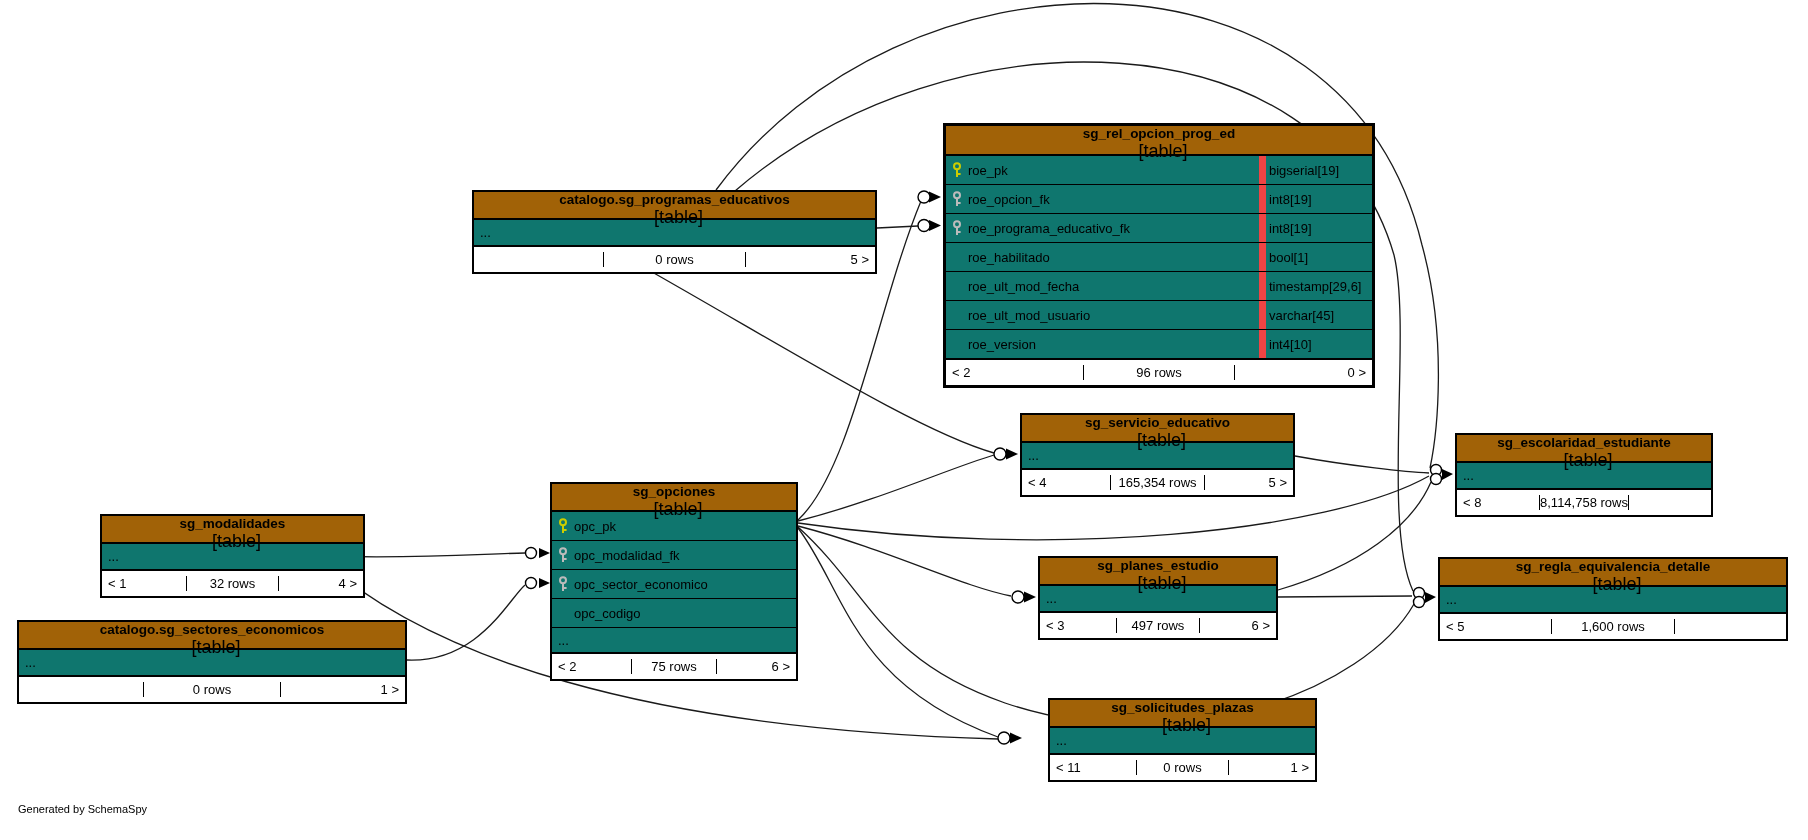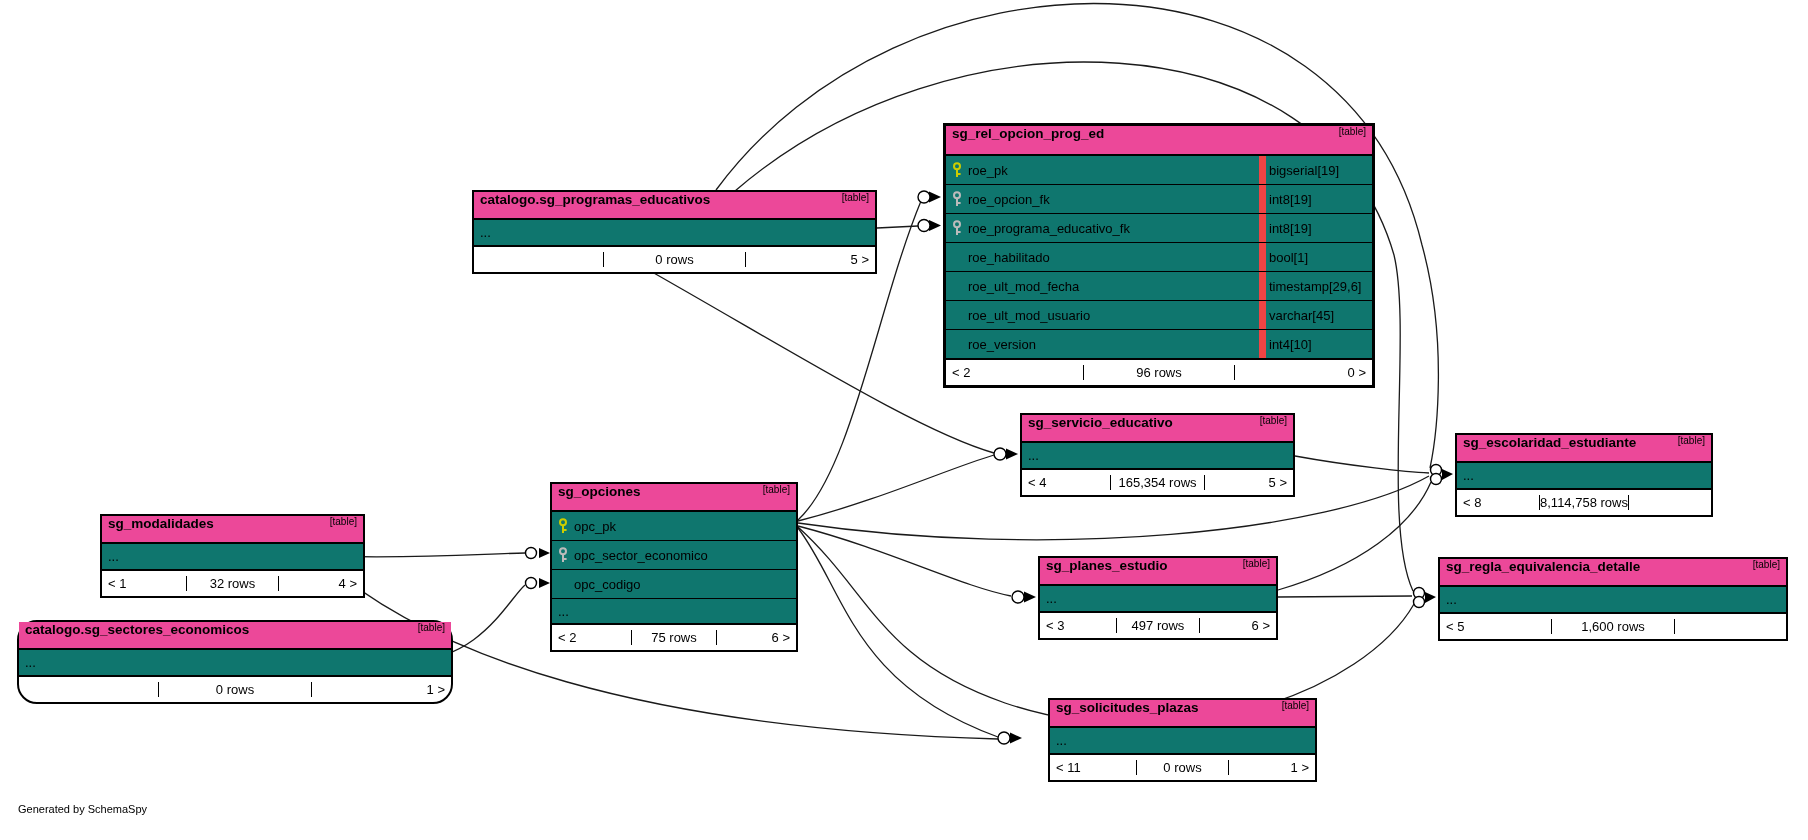--- a/index.html
+++ b/index.html
@@ -5,25 +5,25 @@
   html,body{margin:0;padding:0;background:#fff;}
   #canvas{position:relative;width:1808px;height:840px;background:#ffffff;overflow:hidden;
           font-family:"Liberation Sans",sans-serif;color:#000;}
   svg.edges{position:absolute;left:0;top:0;z-index:0;}
   svg.edges path, svg.edges line{fill:none;stroke:#1a1a1a;stroke-width:1.3;}
   svg.edges circle{fill:#ffffff;stroke:#000;stroke-width:1.4;}
   svg.edges polygon{fill:#000;stroke:none;}
 
   .tbl{position:absolute;z-index:1;background:#fff;border:2px solid #000;box-sizing:border-box;font-size:13px;}
   .tbl.thick{border-width:3px;}
-  .thead{display:flex;justify-content:space-between;align-items:flex-start;background:#ec4899;
-         border-bottom:2px solid #000;height:28px;padding:0 6px;box-sizing:border-box;}
+  .thead{display:flex;justify-content:space-between;align-items:center;background:#a16207;
+         border-bottom:2px solid #000;height:28px;padding:0 6px;box-sizing:border-box;flex-direction:column;}
   .rel .thead{height:30px;}
   .tname{font-weight:bold;font-size:13.5px;white-space:nowrap;}
-  .ttag{font-size:10px;margin-left:8px;white-space:nowrap;}
+  .ttag{font-size:18px;margin-left:8px;white-space:nowrap;}
   .trow{display:flex;align-items:center;height:26px;border-bottom:1px solid #000;box-sizing:border-box;background:#0f766e;}
   .rel .trow,.opc .trow{height:29px;}
   .rel .dots,.opc .dots{height:25px;}
   .keyicon{width:22px;display:flex;justify-content:center;align-items:center;flex:0 0 22px;}
   .cname{flex:1;white-space:nowrap;overflow:hidden;}
   .ctype{width:113px;flex:0 0 113px;border-left:7px solid #ef4444;align-self:stretch;
          display:flex;align-items:center;padding-left:3px;box-sizing:border-box;}
   .dots{padding-left:6px;}
   .tfoot{display:flex;height:26px;border-top:1px solid #000;box-sizing:border-box;align-items:center;}
   .fl,.fc,.fr{display:flex;align-items:center;box-sizing:border-box;white-space:nowrap;}
@@ -239,37 +239,47 @@
       <span class="cname">opc_pk</span>
     </div>
     <div class="trow">
       <span class="keyicon fk">
           <svg width="12" height="16" viewBox="0 0 12 16">
             <circle cx="6" cy="4.2" r="3" fill="none" stroke="currentColor" stroke-width="2"></circle>
             <line x1="6" y1="7.2" x2="6" y2="15" stroke="currentColor" stroke-width="2"></line>
             <line x1="6" y1="12" x2="9.6" y2="12" stroke="currentColor" stroke-width="2"></line>
           </svg>
         </span>
+      <span class="cname">opc_modalidad_fk</span>
+    </div>
+    <div class="trow">
+      <span class="keyicon fk">
+          <svg width="12" height="16" viewBox="0 0 12 16">
+            <circle cx="6" cy="4.2" r="3" fill="none" stroke="currentColor" stroke-width="2"></circle>
+            <line x1="6" y1="7.2" x2="6" y2="15" stroke="currentColor" stroke-width="2"></line>
+            <line x1="6" y1="12" x2="9.6" y2="12" stroke="currentColor" stroke-width="2"></line>
+          </svg>
+        </span>
       <span class="cname">opc_sector_economico</span>
     </div>
     <div class="trow">
       <span class="keyicon"></span>
       <span class="cname">opc_codigo</span>
     </div>
     <div class="trow dots">
         <span>...</span>
       </div>
     <div class="tfoot">
       <span class="fl">&lt; 2</span>
       <span class="fc">75 rows</span>
       <span class="fr">6 &gt;</span>
     </div>
   </div>
 
-  <div class="tbl" style="left:17px;top:620px;width:436px;border-radius:20px;">
+  <div class="tbl" style="left:17px;top:620px;width:390px;">
     <div class="thead">
       <span class="tname">catalogo.sg_sectores_economicos</span>
       <span class="ttag">[table]</span>
     </div>
     <div class="trow dots">
         <span>...</span>
       </div>
     <div class="tfoot">
       <span class="fl"></span>
       <span class="fc">0 rows</span>

